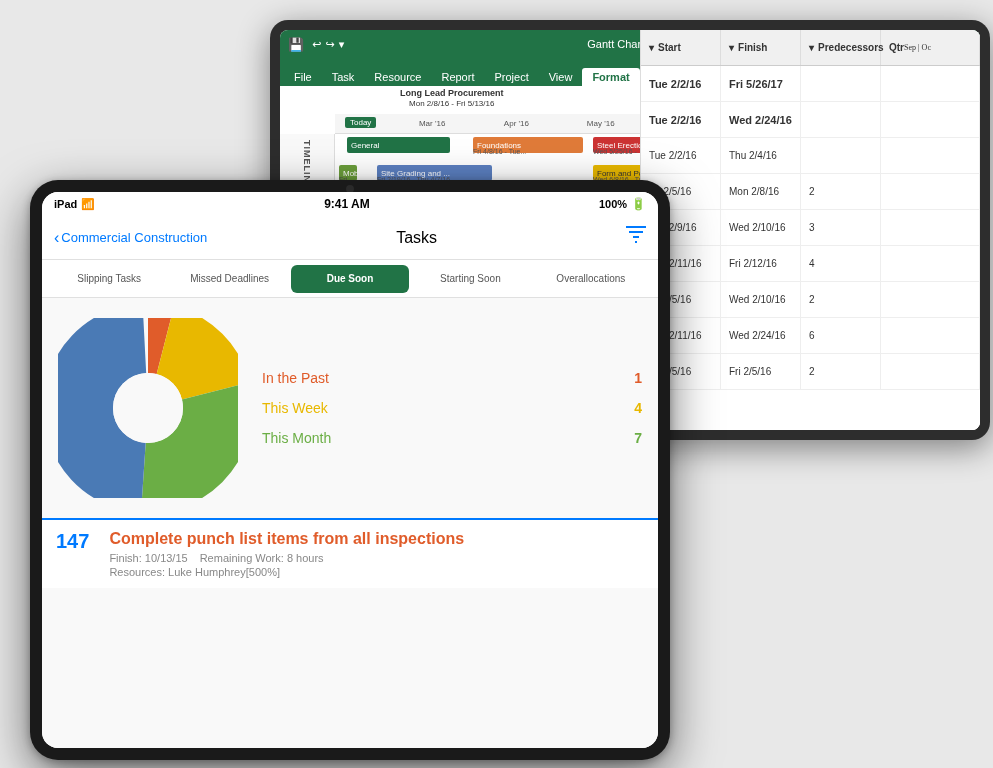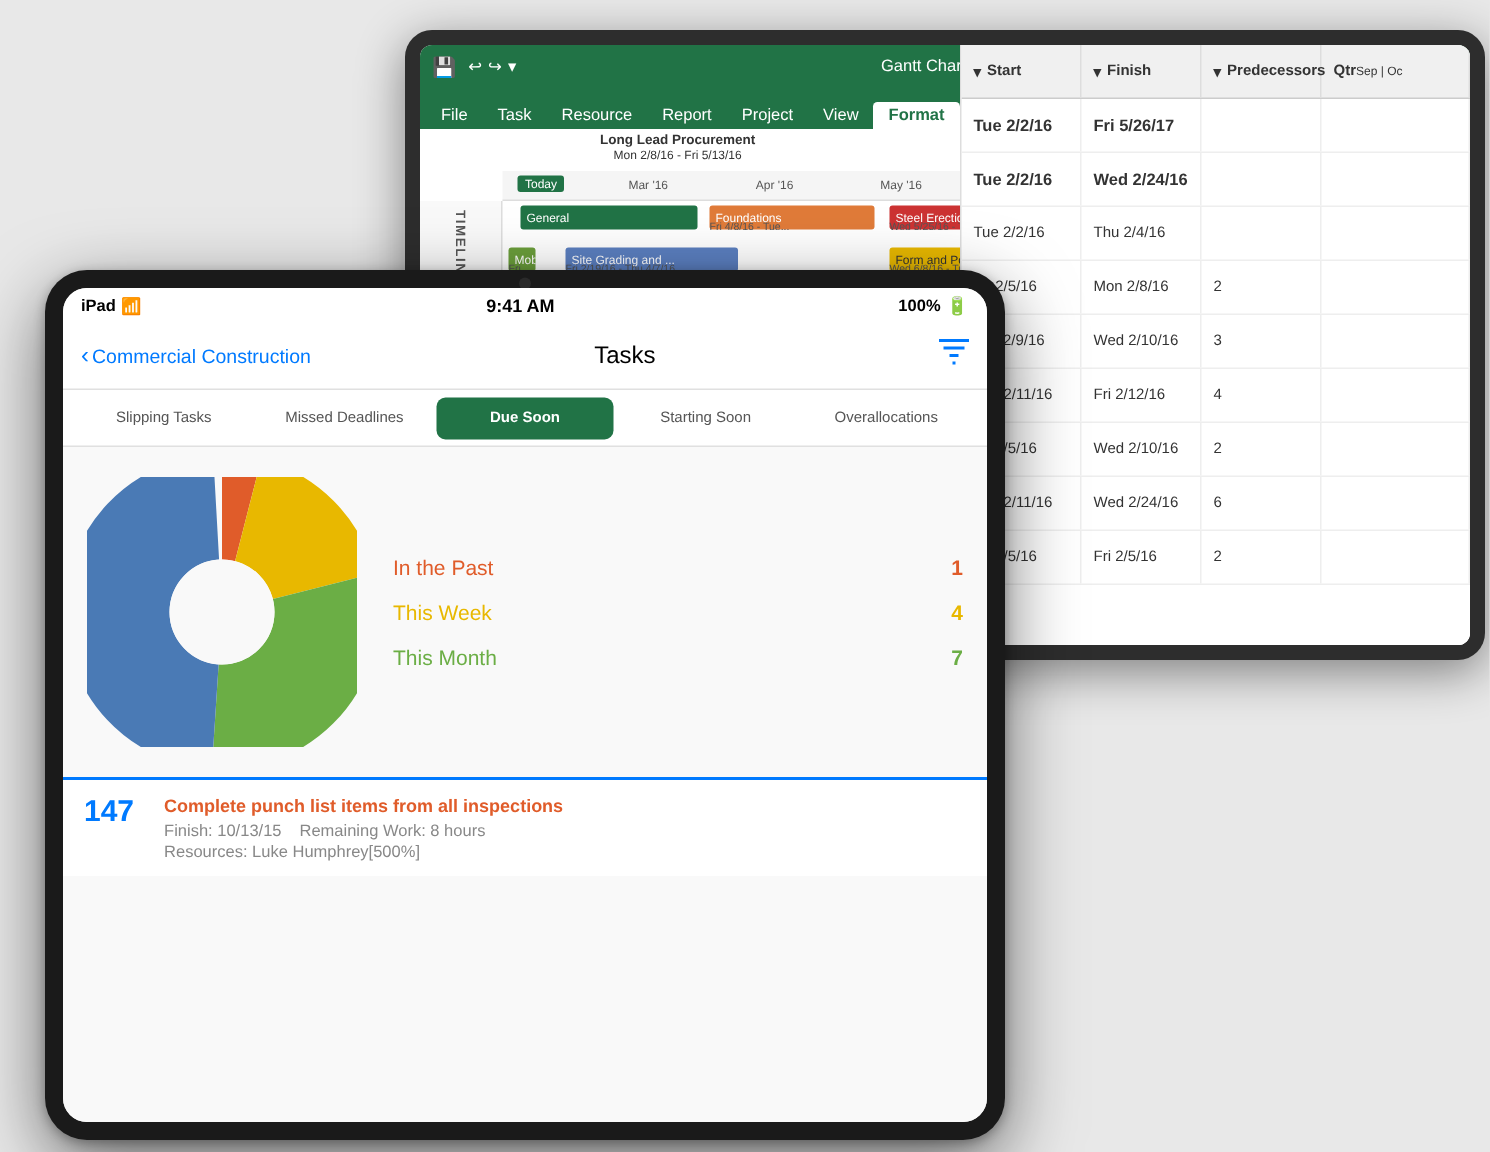--- a/index.html
+++ b/index.html
@@ -287,21 +287,21 @@
     .task-detail-num {
       color: #007AFF;
       font-size: 20px;
       font-weight: 700;
       float: left;
       margin-right: 10px;
       line-height: 1.1;
     }
     .task-detail-title {
       color: #E05C2A;
-      font-size: 12px;
+      font-size: 16px;
       font-weight: 600;
       margin-bottom: 4px;
     }
     .task-detail-meta {
       display: flex;
       gap: 12px;
       font-size: 11px;
       color: #888;
       margin-bottom: 2px;
     }
@@ -376,21 +376,21 @@
         <div style="position:absolute; top:48px; left:0; width:55px; height:80px; background:#f9f9f9; border-right:1px solid #ddd; display:flex; flex-direction:column; align-items:center; justify-content:center; font-size:8px; color:#555;">
           <div style="writing-mode:vertical-rl; font-weight:700; font-size:9px; letter-spacing:1px;">TIMELINE</div>
           <div style="font-size:7px; color:#777; margin-top:4px; text-align:center;">
             <div>Start</div>
             <div>Tue 2/2/16</div>
           </div>
         </div>
 
         <div style="position:absolute; top:48px; left:55px; right:0; height:22px;">
 
-          <div class="gbar" style="background:#217346; left:12px; width:118px; top:3px;">General</div>
+          <div class="gbar" style="background:#217346; left:12px; width:103px; top:3px;">General</div>
 
           <div class="gbar" style="background:#E07B39; left:138px; width:110px; top:3px;">Foundations</div>
 
           <div class="gbar" style="background:#CC3333; left:258px; width:135px; top:3px;">Steel Erection</div>
 
           <div class="gbar" style="background:#217346; left:398px; width:115px; top:3px;">Elevators</div>
         </div>
 
         <div style="position:absolute; top:62px; left:55px; right:0; height:12px; font-size:7px; color:#555;">
           <span style="position:absolute; left:138px;">Fri 4/8/16 - Tue...</span>
@@ -458,21 +458,21 @@
             <span style="margin-right:4px;">▾</span>
             <span>Finish</span>
           </div>
           <div class="gt-col" style="width:80px;">
             <span style="margin-right:4px;">▾</span>
             <span>Predecessors</span>
           </div>
           <div class="gt-col" style="flex:1;">
             <span>Qtr</span>
             <br>
-              <span style="font-size:8px; font-weight:400;">Sep | Oc</span>
+              <span style="font-size:8px; font-weight:400;font-family:Liberation Serif, serif;">Sep | Oc</span>
           </div>
         </div>
 
         <div class="gt-row">
           <div class="gt-cell bold" style="width:80px;">Tue 2/2/16</div>
           <div class="gt-cell bold" style="width:80px;">Fri 5/26/17</div>
           <div class="gt-cell" style="width:80px;"></div>
           <div class="gt-cell" style="flex:1;"></div>
         </div>
         <div class="gt-row">

